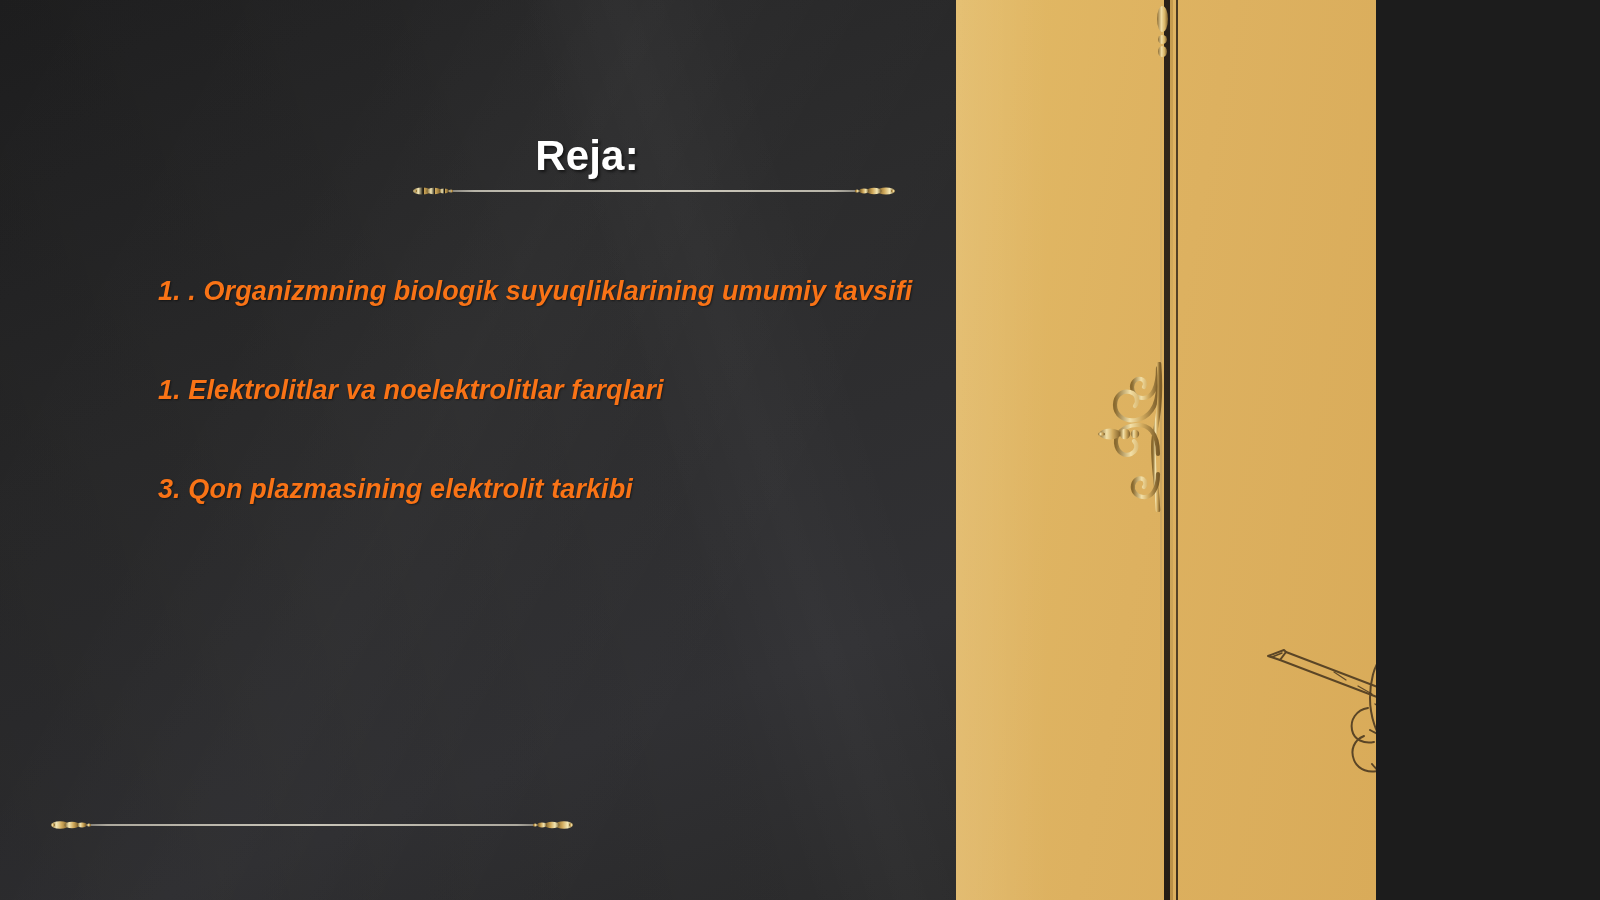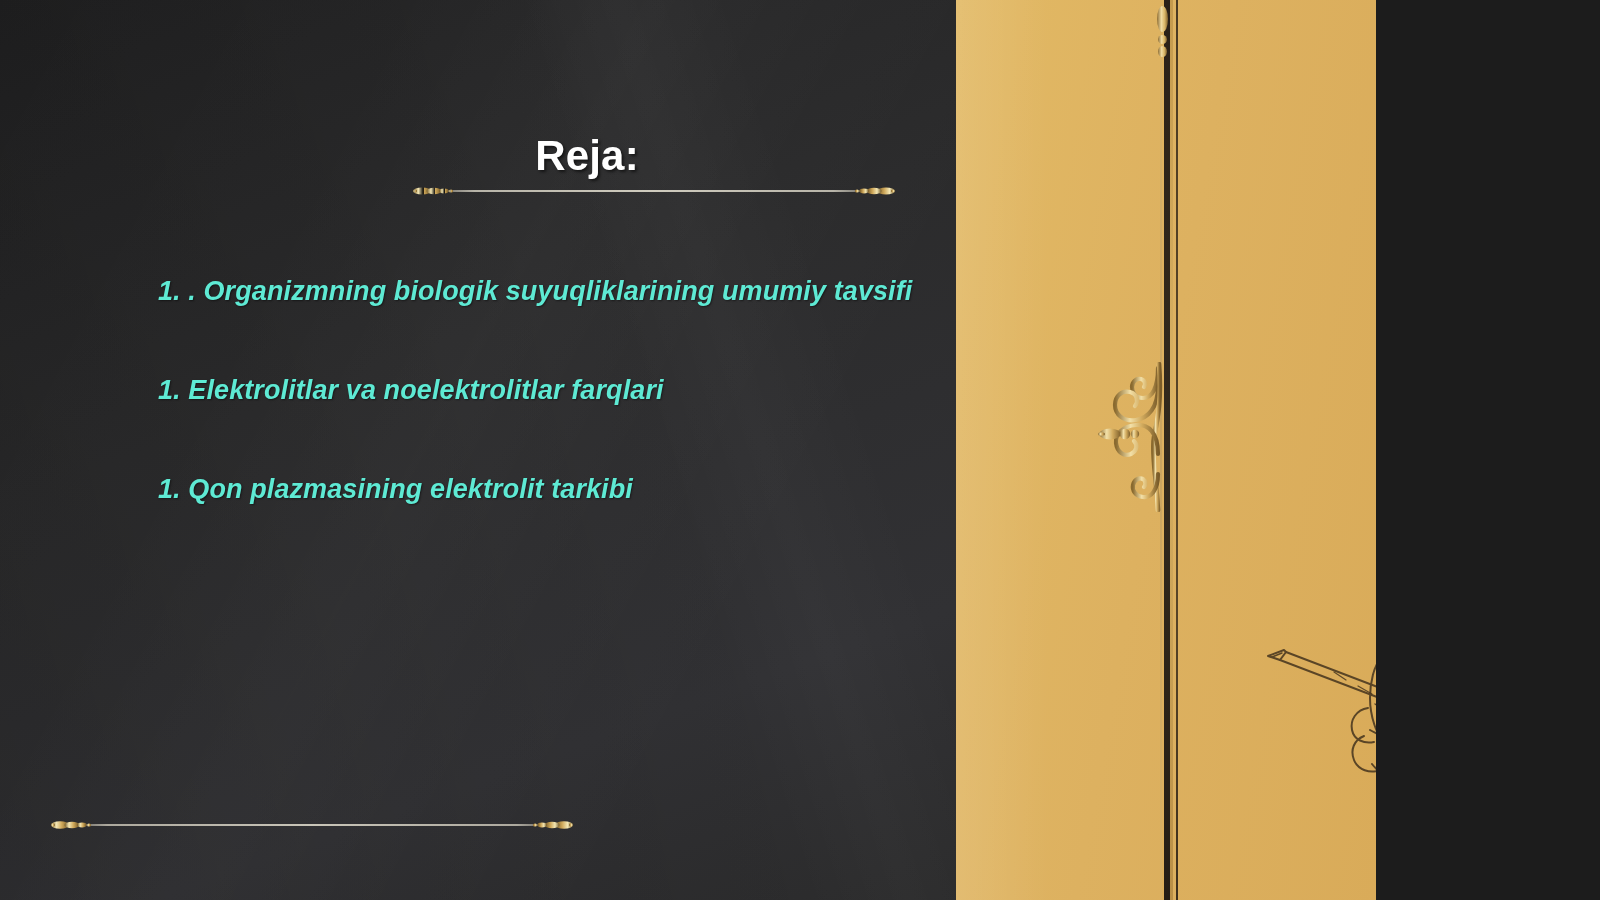--- a/index.html
+++ b/index.html
@@ -190,21 +190,21 @@
   }
 
   
   .body-list {
     position: absolute;
     left: 158px;
     top: 276px;
     width: 960px;
   }
   .list-item {
-    color: #5eead4;
+    color: #f97316;
     font-size: 27px;
     font-style: italic;
     font-weight: 600;
     letter-spacing: 0.1px;
     margin-bottom: 68px;
     text-shadow: 1px 1px 2px rgba(0,0,0,0.45);
     white-space: nowrap;
   }
   .list-item:last-child { margin-bottom: 0; }
 
@@ -307,21 +307,21 @@
         <ellipse cx="32" cy="7" rx="4.6" ry="2.4" fill="url(#gcapB)"></ellipse>
         <ellipse cx="39" cy="7" rx="2.2" ry="1.5" fill="url(#gcapB)"></ellipse>
         <rect x="1" y="5.8" width="4" height="2.4" rx="1.2" fill="url(#gcapB)"></rect>
       </svg>
     </div>
   </div>
 
   <div class="body-list">
     <div class="list-item">1. . Organizmning biologik suyuqliklarining umumiy tavsifi</div>
     <div class="list-item">1. Elektrolitlar va noelektrolitlar farqlari</div>
-    <div class="list-item">1. Qon plazmasining elektrolit tarkibi</div>
+    <div class="list-item">3. Qon plazmasining elektrolit tarkibi</div>
   </div>
 
   <div class="divider divider-bottom">
     <div class="bar"></div>
     <div class="cap left">
       <svg viewBox="0 0 48 14" xmlns="http://www.w3.org/2000/svg">
         <defs>
           <linearGradient id="gcapC" x1="0" y1="0" x2="1" y2="0">
             <stop offset="0%" stop-color="#6e5524"></stop>
             <stop offset="30%" stop-color="#f4e7b4"></stop>

